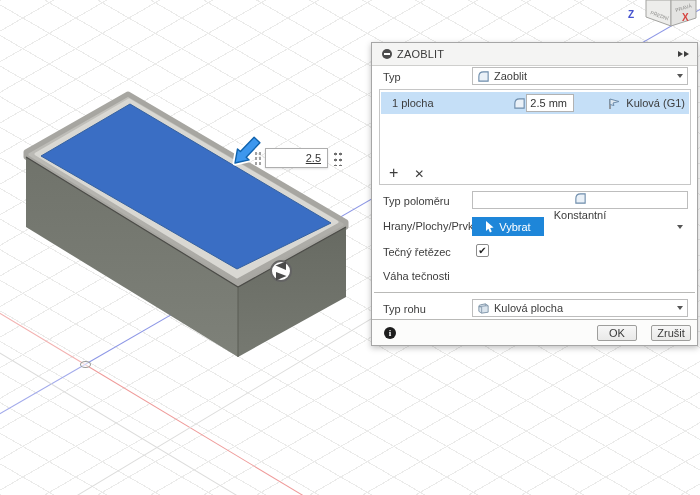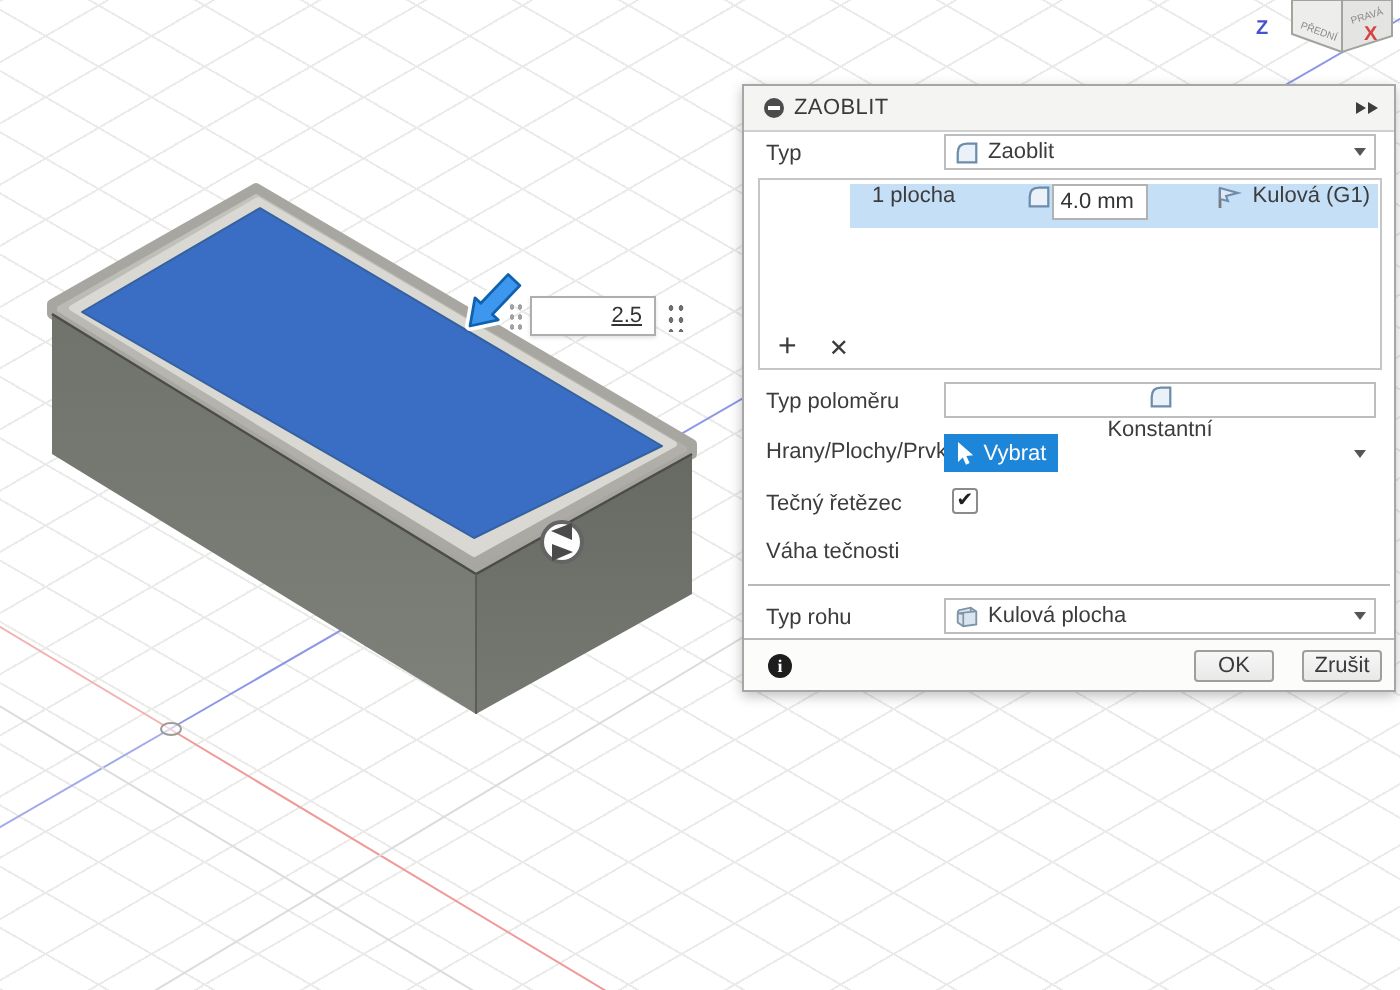--- a/index.html
+++ b/index.html
@@ -91,31 +91,31 @@
     margin-left:auto; width:0; height:0;
     border-left:3.5px solid transparent; border-right:3.5px solid transparent;
     border-top:4.5px solid #555;
   }
   .listbox {
     position:absolute; left:7px; top:46px; width:312px; height:96px;
     background:#fff; border:1px solid #c6c6c6;
   }
   .listrow {
     position:absolute; left:1px; right:1px; top:2px; height:22px;
-    display:flex; align-items:flex-start; padding:0 4px 0 11px;margin-left:44px;
+    display:flex; align-items:center; padding:0 4px 0 11px;
   }
   .listrow .mini-input {
     width:48px; height:18px; background:#fff; border:1px solid #b2b2b2;
     padding:2px 0 0 3px; color:#333;
   }
   .list-actions { position:absolute; left:9px; bottom:3px; display:flex; gap:16px; align-items:baseline;}
   .list-add { font-size:16px; color:#3d3d3d; line-height:14px; cursor:pointer;}
   .list-del { font-size:12px; color:#3d3d3d; cursor:pointer;}
   .select-btn {
-    position:absolute; left:100px; width:57px; height:19px;
+    position:absolute; left:100px; width:72px; height:19px;
     display:flex; align-items:center; justify-content:center; gap:4px;
     color:#fff; cursor:pointer;
   }
   .checkbox {
     position:absolute; left:104px; width:13px; height:13px;
     background:#fff; border:1px solid #8b8b8b; border-radius:2px;
     font-size:10px; line-height:11px; text-align:center; color:#1f1f1f;
   }
   .text-input {
     position:absolute; left:100px; width:216px; height:18px;
@@ -234,21 +234,21 @@
       <span>Zaoblit</span>
       <span class="caret"></span>
     </div>
 
     <div class="listbox">
       <div class="listrow" style="background:#c5dff7;">
         <span>1 plocha</span>
         <svg class="icon-svg" style="margin-left:auto;" width="13" height="13" viewBox="0 0 14 14">
           <path d="M2,12 L2,7 Q2,2 7,2 L12,2 L12,12 Z" fill="#eaf1f8" stroke="#6d8cab" stroke-width="1.2"></path>
         </svg>
-        <div class="mini-input">4.0 mm</div>
+        <div class="mini-input">2.5 mm</div>
         <svg class="icon-svg" style="margin-left:34px;" width="14" height="13" viewBox="0 0 14 13">
           <path d="M2,12 L2,2" stroke="#7a7a7a" stroke-width="1.4" fill="none"></path>
           <path d="M2,2 L11,4.5 L5,6 L6,8.5 L2,7.5 Z" fill="#dfe8f0" stroke="#6d8cab" stroke-width="1"></path>
         </svg>
         <span style="margin-left:4px;">Kulová (G1)</span>
       </div>
       <div class="list-actions">
         <span class="list-add">+</span>
         <span class="list-del">✕</span>
       </div>

